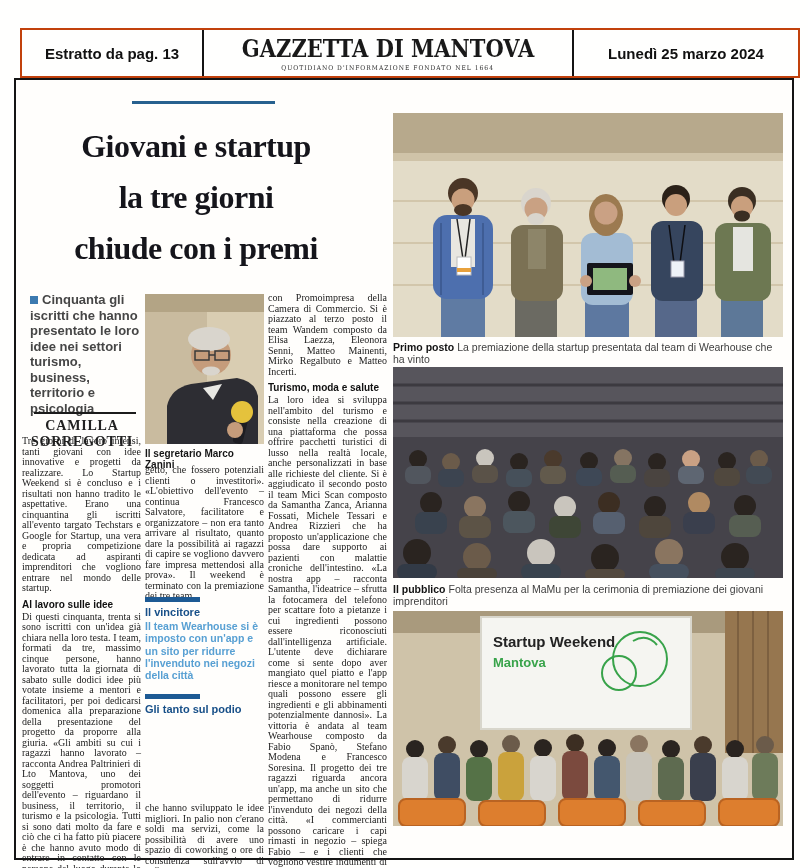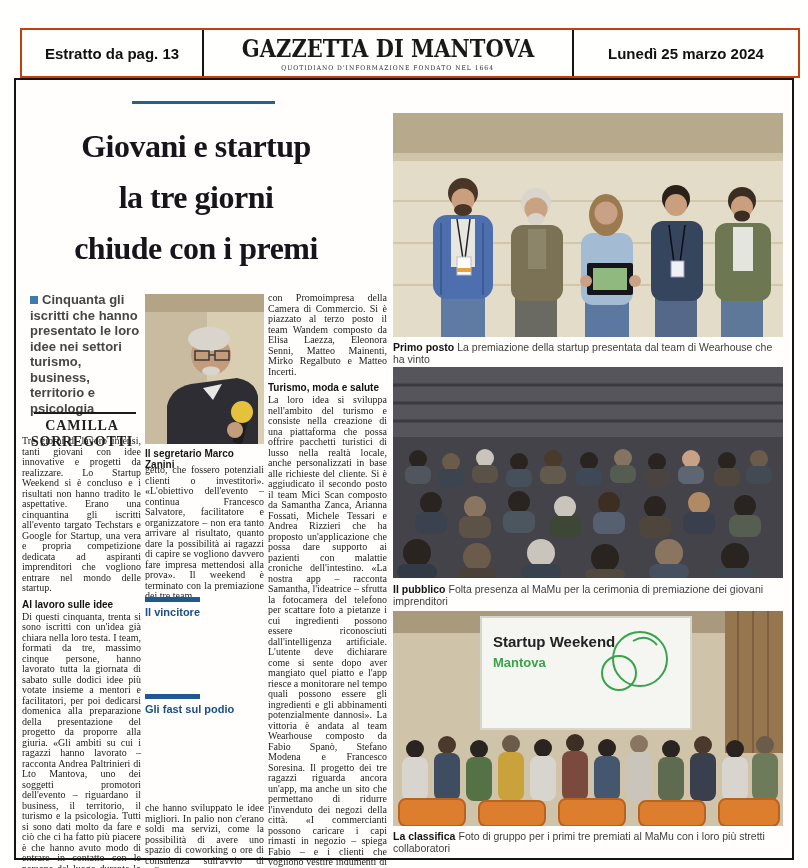--- a/index.html
+++ b/index.html
@@ -122,25 +122,26 @@
       <circle cx="90" cy="136" r="8" fill="#c59c7b"></circle>
     </svg>
   </div>
   <div class="abs" id="col2-photo-caption">Il segretario Marco Zanini</div>
 
   <div class="abs bodytext" id="col2-p1">getto, che fossero potenziali clienti o investitori». «L'obiettivo dell'evento – continua Francesco Salvatore, facilitatore e organizzatore – non era tanto arrivare al risultato, quanto dare la possibilità ai ragazzi di capire se vogliono davvero fare impresa mettendosi alla prova». Il weekend è terminato con la premiazione dei tre team</div>
 
   <div class="abs bluebox" id="box1">
     <div class="bar"></div>
     <div class="btitle">Il vincitore</div>
+    <div class="btext">Il team Wearhouse si è imposto con un'app e un sito per ridurre l'invenduto nei negozi della città</div>
   </div>
 
   <div class="abs bluebox" id="box2">
     <div class="bar"></div>
-    <div class="btitle">Gli fast sul podio</div>
+    <div class="btitle">Gli tanto sul podio</div>
   </div>
 
   <div class="abs bodytext" id="col2-p2">che hanno sviluppato le idee migliori. In palio non c'erano soldi ma servizi, come la possibilità di avere uno spazio di coworking o ore di consulenza sull'avvio di un'impresa</div>
 
   <div class="abs bodytext" id="col3">
     <div>con Promoimpresa della Camera di Commercio. Si è piazzato al terzo posto il team Wandem composto da Elisa Laezza, Eleonora Senni, Matteo Mainenti, Mirko Regalbuto e Matteo Incerti.</div>
     <div class="subhead">Turismo, moda e salute</div>
     <div>La loro idea si sviluppa nell'ambito del turismo e consiste nella creazione di una piattaforma che possa offrire pacchetti turistici di lusso nella realtà locale, anche personalizzati in base alle richieste del cliente. Si è aggiudicato il secondo posto il team Mici Scan composto da Samantha Zanca, Arianna Fossati, Michele Tessari e Andrea Rizzieri che ha proposto un'applicazione che possa dare supporto ai pazienti con malattie croniche dell'intestino. «La nostra app – racconta Samantha, l'ideatrice – sfrutta la fotocamera del telefono per scattare foto a pietanze i cui ingredienti possono essere riconosciuti dall'intelligenza artificiale. L'utente deve dichiarare come si sente dopo aver mangiato quel piatto e l'app riesce a monitorare nel tempo quali possono essere gli ingredienti e gli abbinamenti potenzialmente dannosi». La vittoria è andata al team Wearhouse composto da Fabio Spanò, Stefano Modena e Francesco Soresina. Il progetto dei tre ragazzi riguarda ancora un'app, ma anche un sito che permettano di ridurre l'invenduto dei negozi della città. «I commercianti possono caricare i capi rimasti in negozio – spiega Fabio – e i clienti che vogliono vestire indumenti di qualità possono acquistarli a basso prezzo. Per noi è un'alternativa al fast fashion».</div>
   </div>
 
@@ -317,17 +318,14 @@
 
       <g>
         <rect x="6" y="188" width="66" height="27" rx="7" fill="#dd7e2e" stroke="#b96322" stroke-width="2"></rect>
         <rect x="86" y="190" width="66" height="25" rx="7" fill="#dd7e2e" stroke="#b96322" stroke-width="2"></rect>
         <rect x="166" y="188" width="66" height="27" rx="7" fill="#dd7e2e" stroke="#b96322" stroke-width="2"></rect>
         <rect x="246" y="190" width="66" height="25" rx="7" fill="#dd7e2e" stroke="#b96322" stroke-width="2"></rect>
         <rect x="326" y="188" width="60" height="27" rx="7" fill="#dd7e2e" stroke="#b96322" stroke-width="2"></rect>
       </g>
     </svg>
   </div>
-  <div class="abs photocap" id="cap3">
-    <b>La classifica</b><span>Foto di gruppo per i primi tre premiati al MaMu con i loro più stretti collaboratori</span>
-  </div>
 
 </div>
 
 </body></html>

